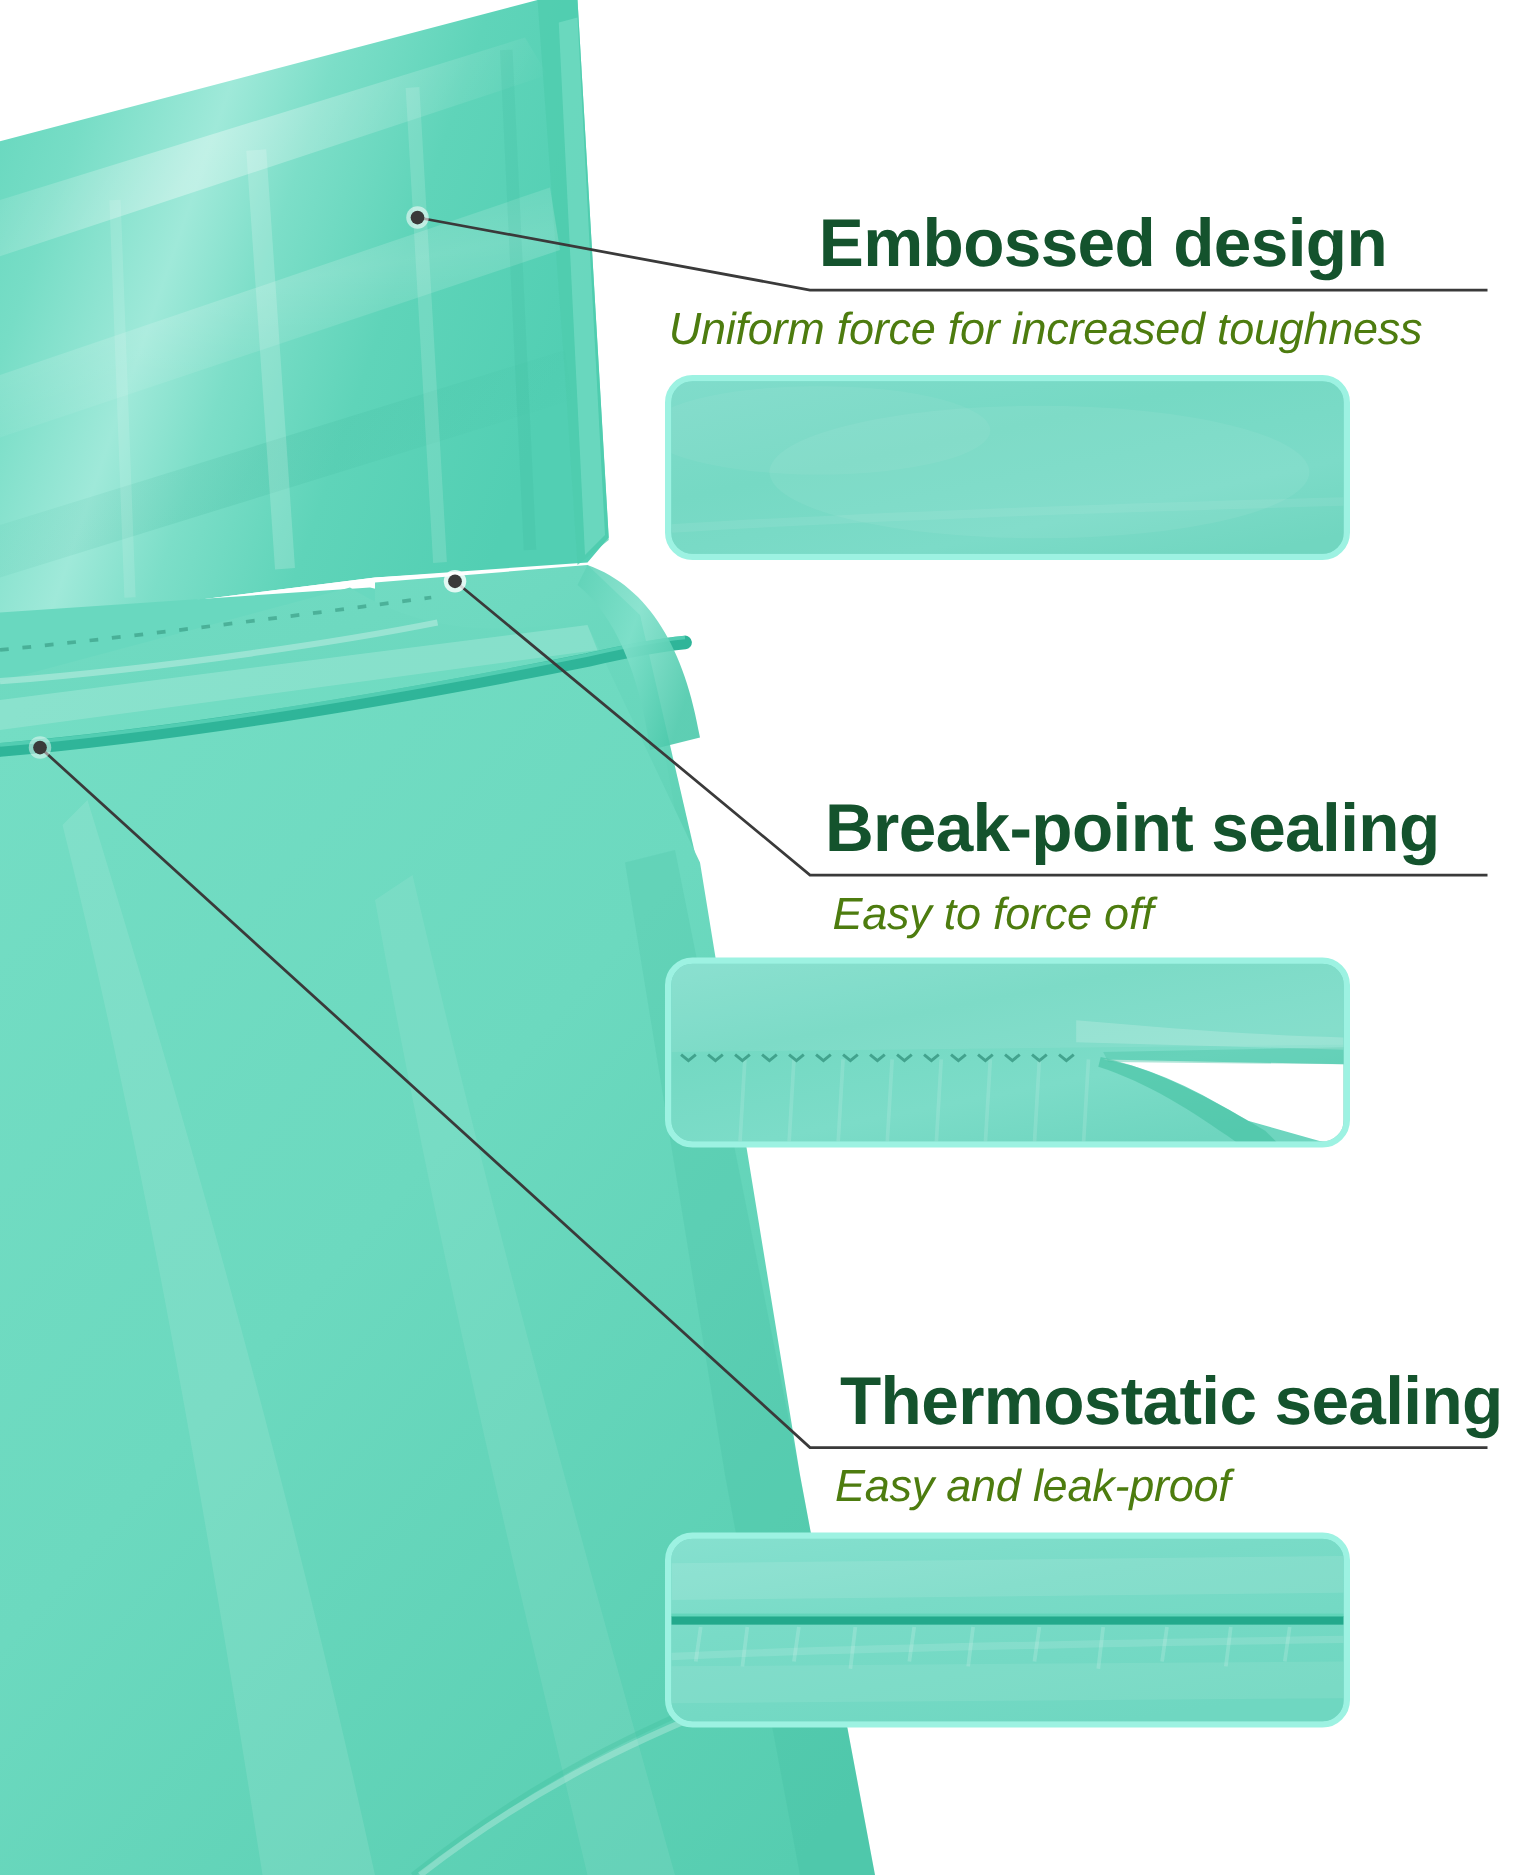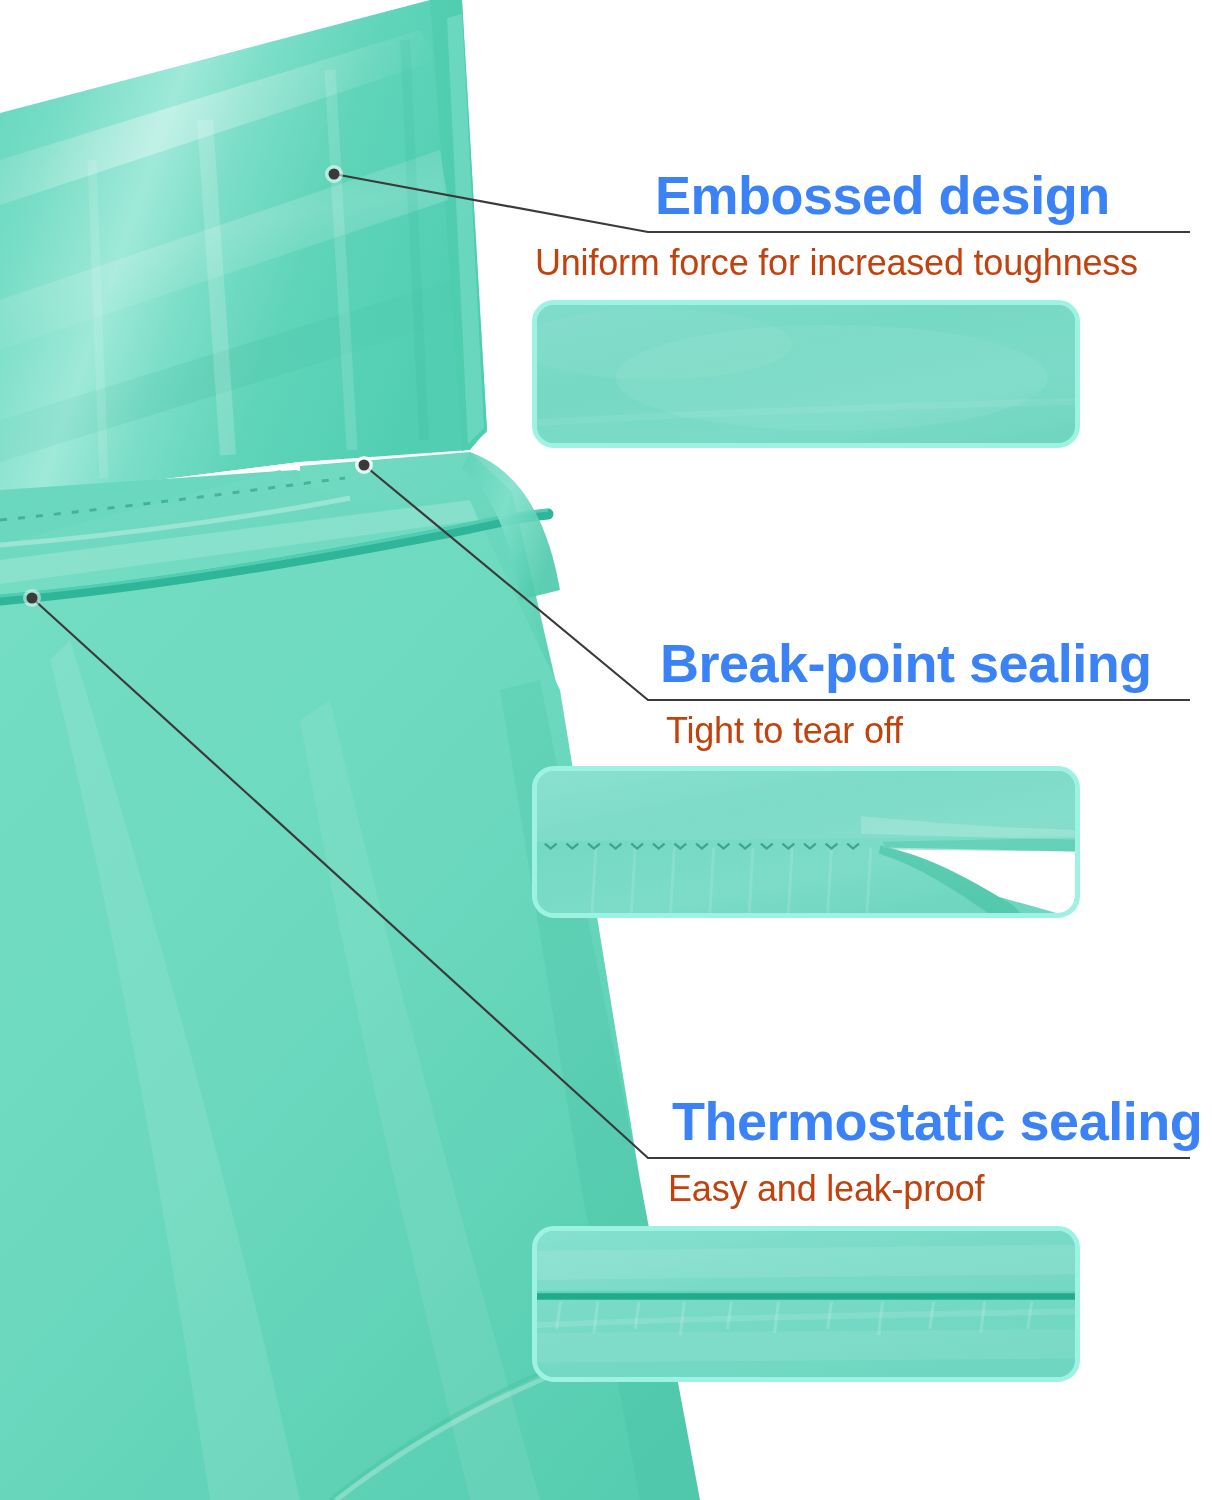--- a/index.html
+++ b/index.html
@@ -25,33 +25,34 @@
     pointer-events: none;
   }
 
   
   .feature-block {
     position: absolute;
   }
   .feature-heading {
     font-size: 54px;
     font-weight: bold;
-    color: #3b82f6;
+    color: #14532d;
     letter-spacing: -0.5px;
     line-height: 1.0;
     white-space: nowrap;
     margin: 0;
   }
   .feature-sub {
     font-size: 36px;
-    color: #c2410c;
+    color: #4d7c0f;
     line-height: 1.0;
     white-space: nowrap;
     margin: 0;
     letter-spacing: -0.2px;
+    font-style: italic;
   }
 
   
   .thumb-card {
     position: absolute;
     border-radius: 22px;
     border: 5px solid #9df2e2;
     background: #79dac7;
     overflow: hidden;
     box-sizing: border-box;
@@ -295,21 +296,21 @@
     <div class="feature-heading">Embossed design</div>
   </div>
   <div class="feature-block" style="left:535px; top:245px; width:665px;">
     <div class="feature-sub">Uniform force for increased toughness</div>
   </div>
 
   <div class="feature-block" style="left:660px; top:636px; width:545px;">
     <div class="feature-heading">Break-point sealing</div>
   </div>
   <div class="feature-block" style="left:666px; top:713px; width:545px;">
-    <div class="feature-sub">Tight to tear off</div>
+    <div class="feature-sub">Easy to force off</div>
   </div>
 
   <div class="feature-block" style="left:672px; top:1094px; width:560px;">
     <div class="feature-heading">Thermostatic sealing</div>
   </div>
   <div class="feature-block" style="left:668px; top:1171px; width:545px;">
     <div class="feature-sub">Easy and leak-proof</div>
   </div>
 
 </div>

